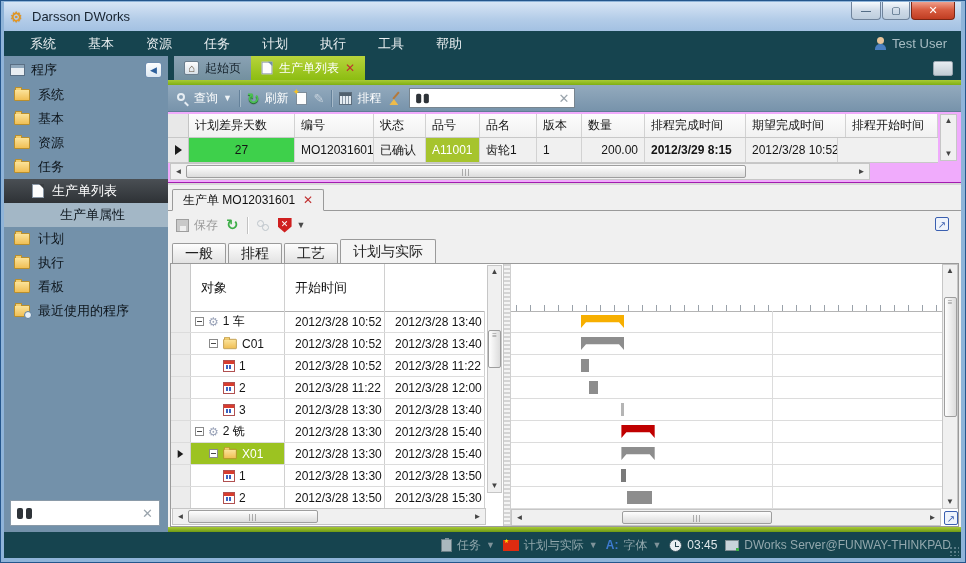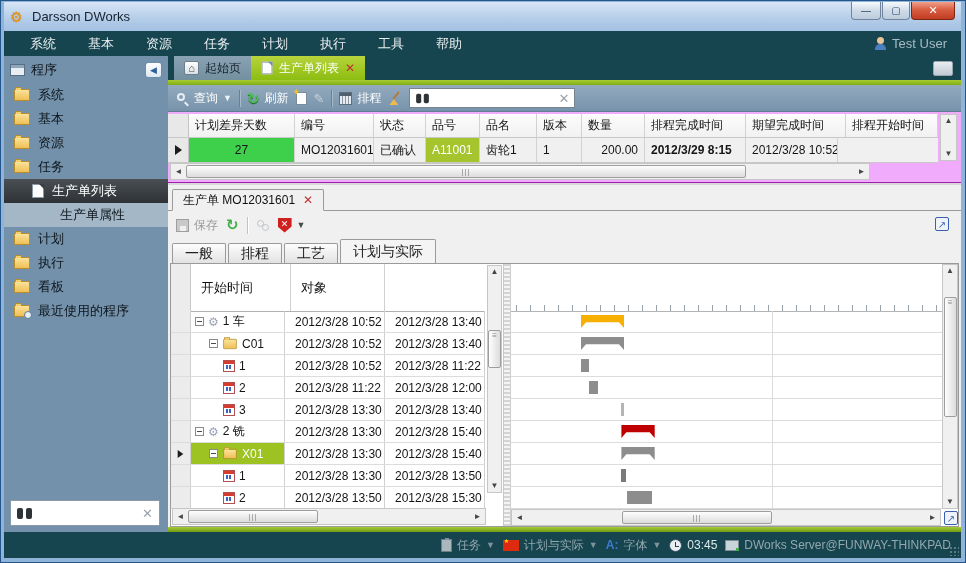--- a/index.html
+++ b/index.html
@@ -364,22 +364,22 @@
               <div class="stab">排程</div>
               <div class="stab">工艺</div>
               <div class="stab active">计划与实际</div>
             </div>
 
         <div class="dcontent">
 
           <div class="ttable">
             <div class="t-hrow" id="ttable-header">
                   <div class="t-hcell t-gutter" style="width: 20px; padding: 0px;"></div>
+                  <div class="t-hcell" style="width: 94px;">对象</div>
                   <div class="t-hcell" style="width: 100px;">开始时间</div>
-                  <div class="t-hcell" style="width: 94px;">对象</div>
                 </div>
             <div class="t-rows" id="ttable-rows">
                   <div class="t-row">
                     <div class="t-cell t-gutter" style="width: 20px; padding: 0px;"></div>
                     <div class="t-cell obj" style="width: 94px; padding-left: 4px;">
                       <div class="expander"></div>
                       <div class="gearico">⚙</div>
                       <div style="display: inline;">1 车</div>
                     </div>
                     <div class="t-cell time" style="width: 100px;">2012/3/28 10:52</div>

